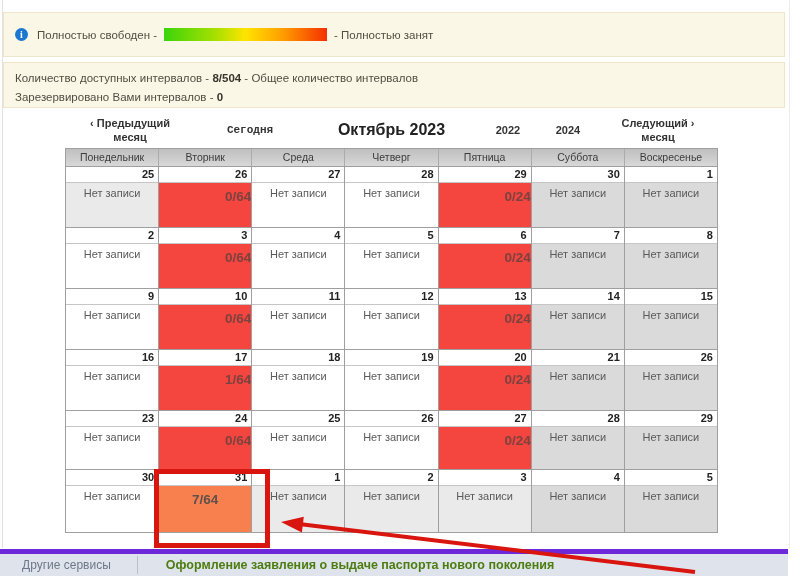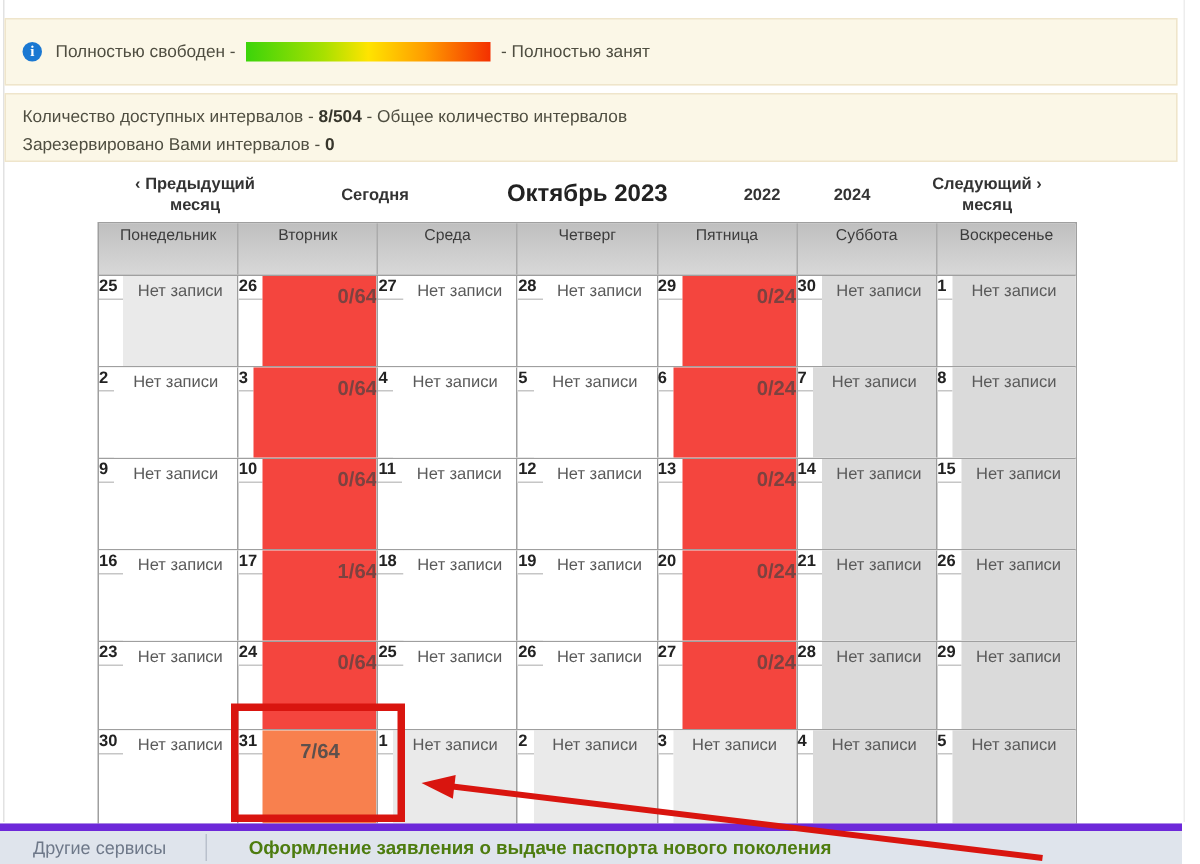--- a/index.html
+++ b/index.html
@@ -30,39 +30,39 @@
   }
   .intervals-bar{top:62px;height:46px;padding:6px 0 0 11px;line-height:19px;}
   .intervals-bar b{color:#37362c;}
   
   .calendar{position:absolute;left:65px;top:111px;width:653px;}
   .cal-nav{
     display:flex;align-items:center;height:37px;font-size:11px;font-weight:bold;color:#333;
   }
   .cal-nav a{cursor:pointer;text-align:center;line-height:14px;}
   .nav-prev{width:130px;}
-  .nav-today{width:110px;}
+  .nav-today{width:110px;font-family:Liberation Mono, monospace;}
   .nav-title{flex:1;font-size:16px;color:#222;text-align:center;}
   .nav-year{width:60px;text-align:center;}
   .nav-next{width:120px;}
   .cal-table{border:1px solid #9f9f9f;}
   .weekday-row{
-    display:flex;height:34px;
+    display:flex;height:17px;
     background:linear-gradient(#bfbfbf,#d8d8d8);
   }
   .weekday{
     flex:1;text-align:center;font-size:10.5px;color:#3c3c3c;
     line-height:17px;border-left:1px solid #ababab;
   }
   .weekday:first-child{border-left:none;}
   .cal-row{display:flex;height:60px;border-top:1px solid #9f9f9f;}
   .cal-row.r5{height:58px;}
   .cal-row.r6{height:62px;}
   .cell{
-    flex:1;display:flex;flex-direction:row;border-left:1px solid #9f9f9f;
+    flex:1;display:flex;flex-direction:column;border-left:1px solid #9f9f9f;
     box-sizing:border-box;background:#fff;
   }
   .cell:first-child{border-left:none;}
   .cell-date{
     height:15px;line-height:15px;flex:0 0 auto;text-align:right;
     padding-right:4px;font-size:11px;font-weight:bold;color:#222;
     background:#fff;border-bottom:1px solid #c6c6c6;
   }
   .cell-content{
     flex:1;text-align:center;padding-top:4px;font-size:11px;color:#5a5a5a;

